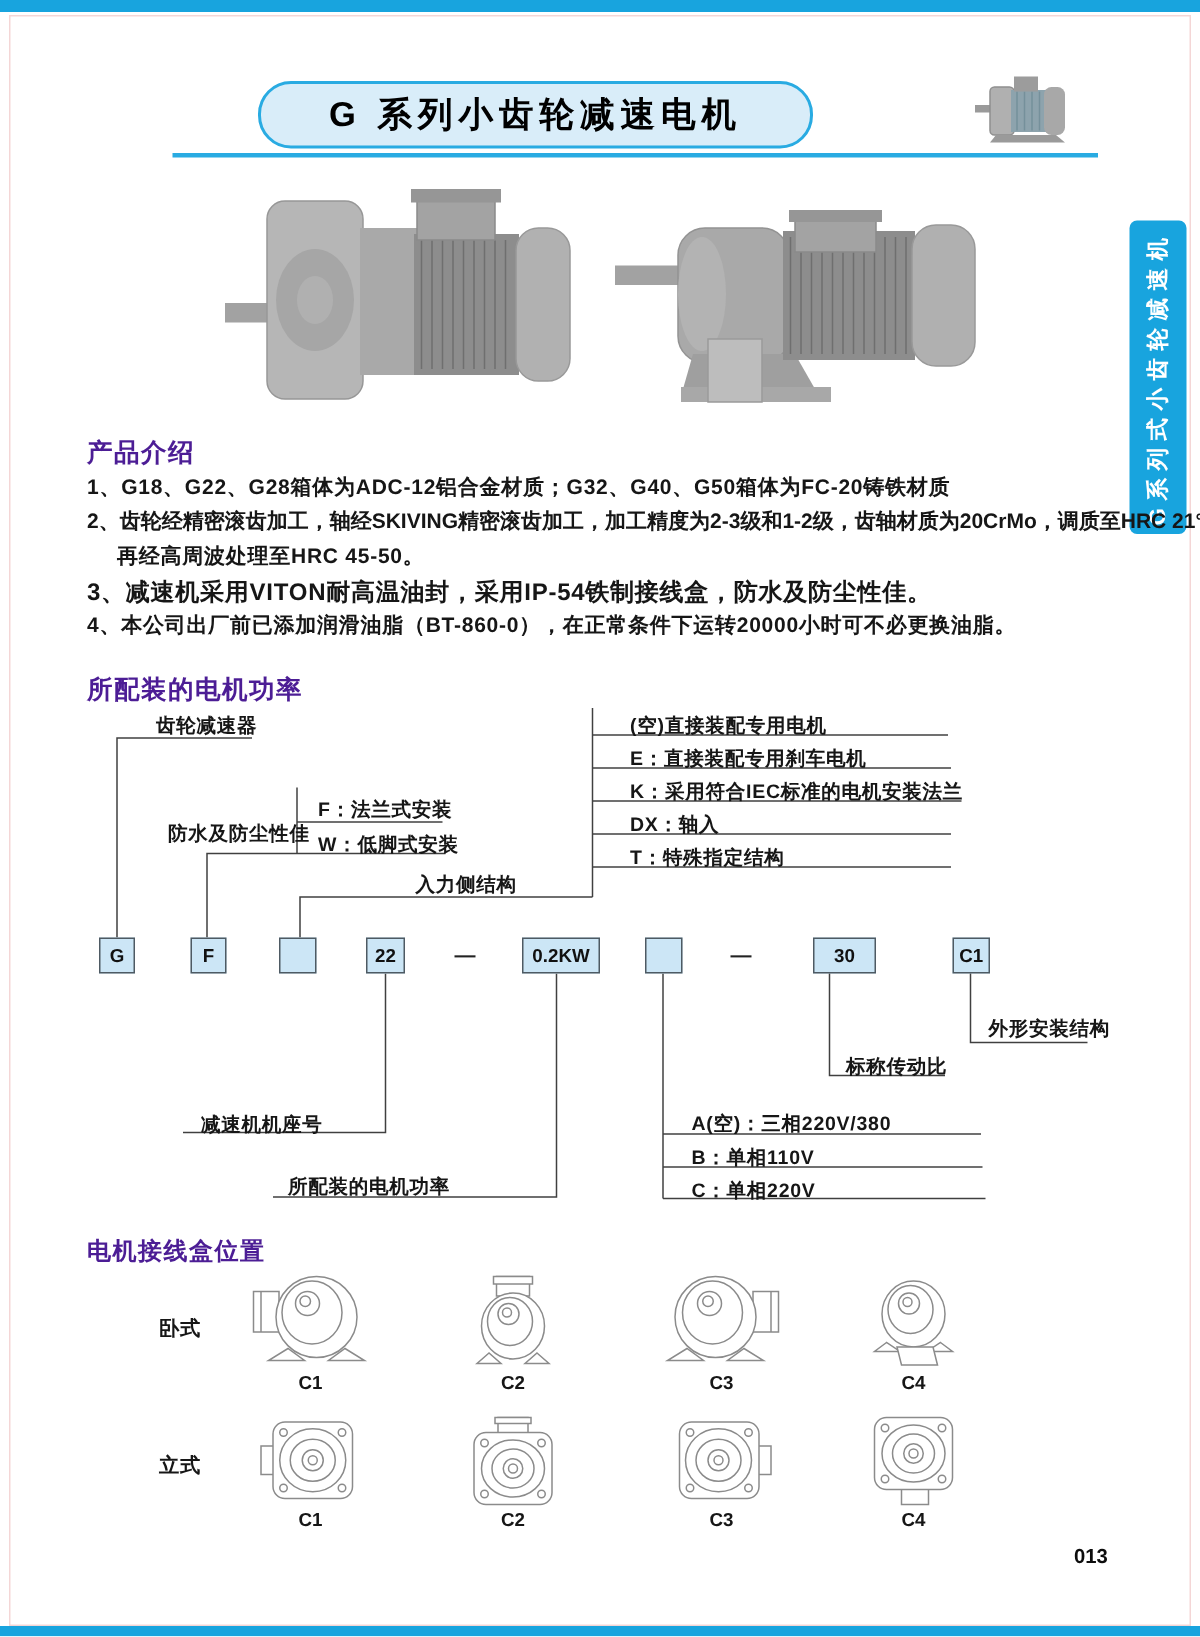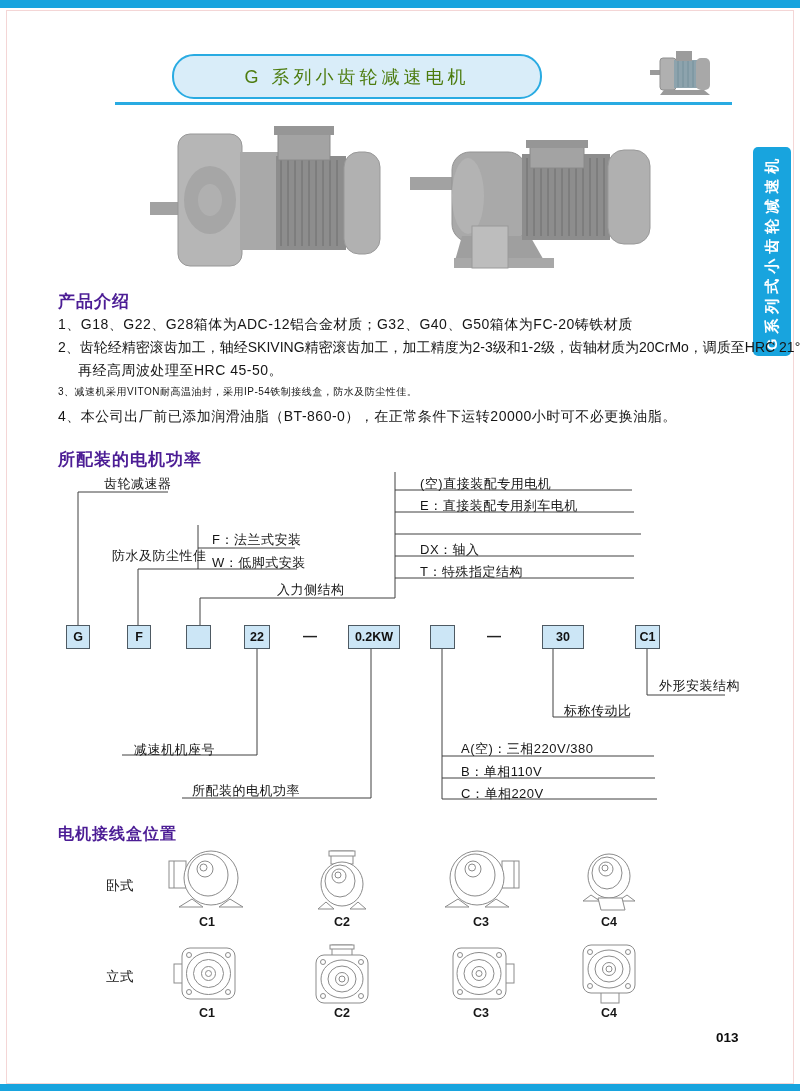--- a/index.html
+++ b/index.html
@@ -1,19 +1,19 @@
 <!DOCTYPE html>
 <html><head>
 <meta charset="utf-8">
 <style>
   html,body{margin:0;padding:0;background:#fff;}
   #page{position:relative;width:800px;height:1091px;background:#fff;overflow:hidden;
         font-family:"Liberation Sans","DejaVu Sans",sans-serif;}
   .abs{position:absolute;}
-  .t{position:absolute;font-weight:400;font-size:13px;color:#161616;white-space:nowrap;letter-spacing:.5px;}
+  .t{position:absolute;font-weight:700;font-size:13px;color:#161616;white-space:nowrap;letter-spacing:.5px;}
   .h{position:absolute;font-weight:700;color:#4c1d95;white-space:nowrap;letter-spacing:1px;}
   .cbox{position:absolute;top:625px;height:24px;background:#cce6f6;border:1px solid #4e5a63;
         box-sizing:border-box;text-align:center;font-weight:700;font-size:12.5px;line-height:22px;color:#111;}
   .dash{position:absolute;top:628px;width:20px;text-align:center;font-weight:700;font-size:14px;color:#222;}
   .clabel{position:absolute;width:34px;text-align:center;font-weight:600;font-size:12.5px;color:#161616;}
   svg{display:block;}
   .ln line,.ln path{stroke:#404040;stroke-width:1;fill:none;}
   .draw ellipse,.draw circle,.draw rect,.draw path,.draw line{stroke:#8b8b8b;stroke-width:1;fill:#fff;}
 </style>
 </head>
@@ -21,21 +21,21 @@
 
 <div id="page">
 
   <div class="abs" style="left:0;top:0;width:800px;height:8px;background:#18a4de;"></div>
   <div class="abs" style="left:0;top:1084px;width:800px;height:7px;background:#18a4de;"></div>
 
   <div class="abs" style="left:6px;top:10px;width:786px;height:1072px;border:1px solid rgba(231,164,164,.45);"></div>
 
   <div class="abs" style="left:172px;top:54px;width:366px;height:41px;background:#d9edf9;border:2px solid #29abe2;
               border-radius:22px;display:flex;align-items:center;justify-content:center;">
-    <span style="font-weight:400;font-size:18px;color:#4d7c0f;letter-spacing:4px;white-space:nowrap;">G 系列小齿轮减速电机</span>
+    <span style="font-weight:700;font-size:23px;color:#000000;letter-spacing:4px;white-space:nowrap;">G 系列小齿轮减速电机</span>
   </div>
 
   <svg class="abs" style="left:650px;top:50px;" width="70" height="48" viewBox="0 0 70 48">
     <rect x="0" y="20" width="12" height="5" fill="#9a9a9a"></rect>
     <rect x="10" y="8" width="16" height="32" rx="3" fill="#b0b0b0" stroke="#8f8f8f"></rect>
     <rect x="24" y="10" width="24" height="28" fill="#8da3ad"></rect>
     <line x1="28" y1="11" x2="28" y2="37" stroke="#75909b"></line>
     <line x1="33" y1="11" x2="33" y2="37" stroke="#75909b"></line>
     <line x1="38" y1="11" x2="38" y2="37" stroke="#75909b"></line>
     <line x1="43" y1="11" x2="43" y2="37" stroke="#75909b"></line>
@@ -98,21 +98,21 @@
       </g>
     <rect x="198" y="10" width="42" height="94" rx="16" fill="#b0b0b0" stroke="#999999"></rect>
     <rect x="120" y="6" width="54" height="22" fill="#a3a3a3" stroke="#8a8a8a"></rect>
     <rect x="116" y="0" width="62" height="8" fill="#969696"></rect>
   </svg>
 
   <div class="h" style="left:58px;top:290px;font-size:17px;">产品介绍</div>
   <div class="t" style="left:58px;top:316px;font-size:14px;">1、G18、G22、G28箱体为ADC-12铝合金材质；G32、G40、G50箱体为FC-20铸铁材质</div>
   <div class="t" style="left:58px;top:339px;font-size:14px;letter-spacing:0;">2、齿轮经精密滚齿加工，轴经SKIVING精密滚齿加工，加工精度为2-3级和1-2级，齿轴材质为20CrMo，调质至HRC 21°，</div>
   <div class="t" style="left:78px;top:362px;font-size:14px;">再经高周波处理至HRC 45-50。</div>
-  <div class="t" style="left:58px;top:385px;font-size:10px;">3、减速机采用VITON耐高温油封，采用IP-54铁制接线盒，防水及防尘性佳。</div>
+  <div class="t" style="left:58px;top:385px;font-size:16px;">3、减速机采用VITON耐高温油封，采用IP-54铁制接线盒，防水及防尘性佳。</div>
   <div class="t" style="left:58px;top:408px;font-size:14px;text-align:center;">4、本公司出厂前已添加润滑油脂（BT-860-0），在正常条件下运转20000小时可不必更换油脂。</div>
 
   <div class="h" style="left:58px;top:448px;font-size:17px;">所配装的电机功率</div>
 
   <svg class="abs ln" style="left:0;top:0;pointer-events:none;" width="800" height="1091" viewBox="0 0 800 1091">
 
     <path d="M168,492 H78 V625"></path>
 
     <path d="M198,525 V569"></path>
     <path d="M198,548 H295"></path>
@@ -141,20 +141,21 @@
     <path d="M647,648 V695 H725"></path>
   </svg>
 
   <div class="t" style="left:104px;top:475px;">齿轮减速器</div>
   <div class="t" style="left:112px;top:547px;">防水及防尘性佳</div>
   <div class="t" style="left:212px;top:531px;">F：法兰式安装</div>
   <div class="t" style="left:212px;top:554px;">W：低脚式安装</div>
   <div class="t" style="left:277px;top:581px;">入力侧结构</div>
   <div class="t" style="left:420px;top:475px;">(空)直接装配专用电机</div>
   <div class="t" style="left:420px;top:497px;">E：直接装配专用刹车电机</div>
+  <div class="t" style="left:420px;top:519px;">K：采用符合IEC标准的电机安装法兰</div>
   <div class="t" style="left:420px;top:541px;">DX：轴入</div>
   <div class="t" style="left:420px;top:563px;">T：特殊指定结构</div>
 
   <div class="cbox" style="left:66px;width:24px;">G</div>
   <div class="cbox" style="left:127px;width:24px;">F</div>
   <div class="cbox" style="left:186px;width:25px;"></div>
   <div class="cbox" style="left:244px;width:26px;">22</div>
   <div class="dash" style="left:300px;">—</div>
   <div class="cbox" style="left:348px;width:52px;">0.2KW</div>
   <div class="cbox" style="left:430px;width:25px;"></div>

